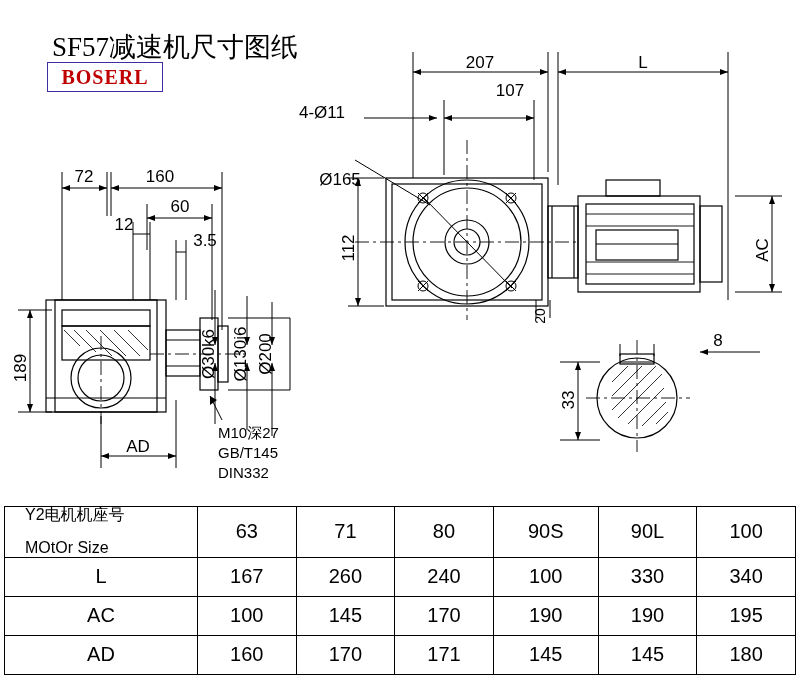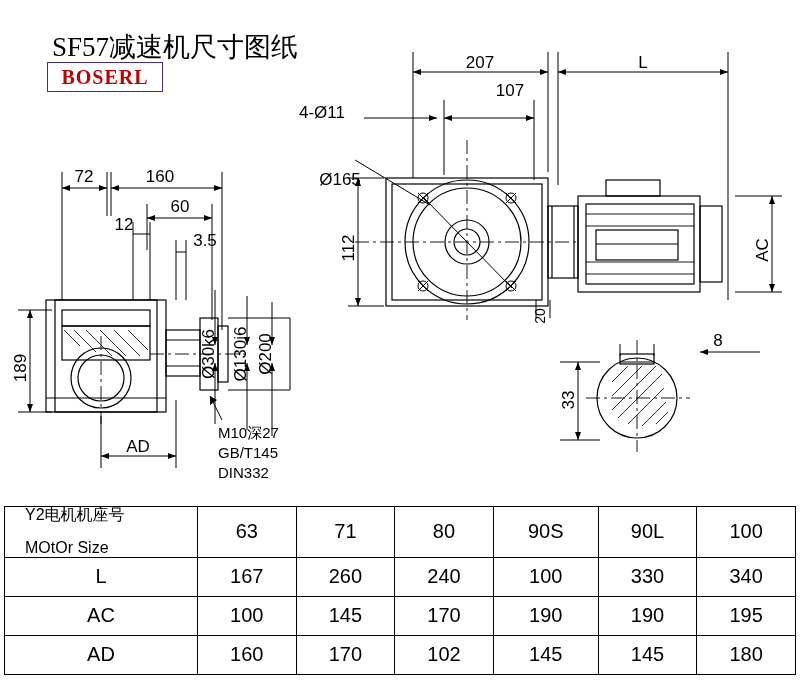--- a/index.html
+++ b/index.html
@@ -411,21 +411,21 @@
         <td>145</td>
         <td>170</td>
         <td>190</td>
         <td>190</td>
         <td>195</td>
       </tr>
       <tr>
         <td class="rowlabel">AD</td>
         <td>160</td>
         <td>170</td>
-        <td>102</td>
+        <td>171</td>
         <td>145</td>
         <td>145</td>
         <td>180</td>
       </tr>
     </tbody>
   </table>
 
 </div>
 
 </body></html>

